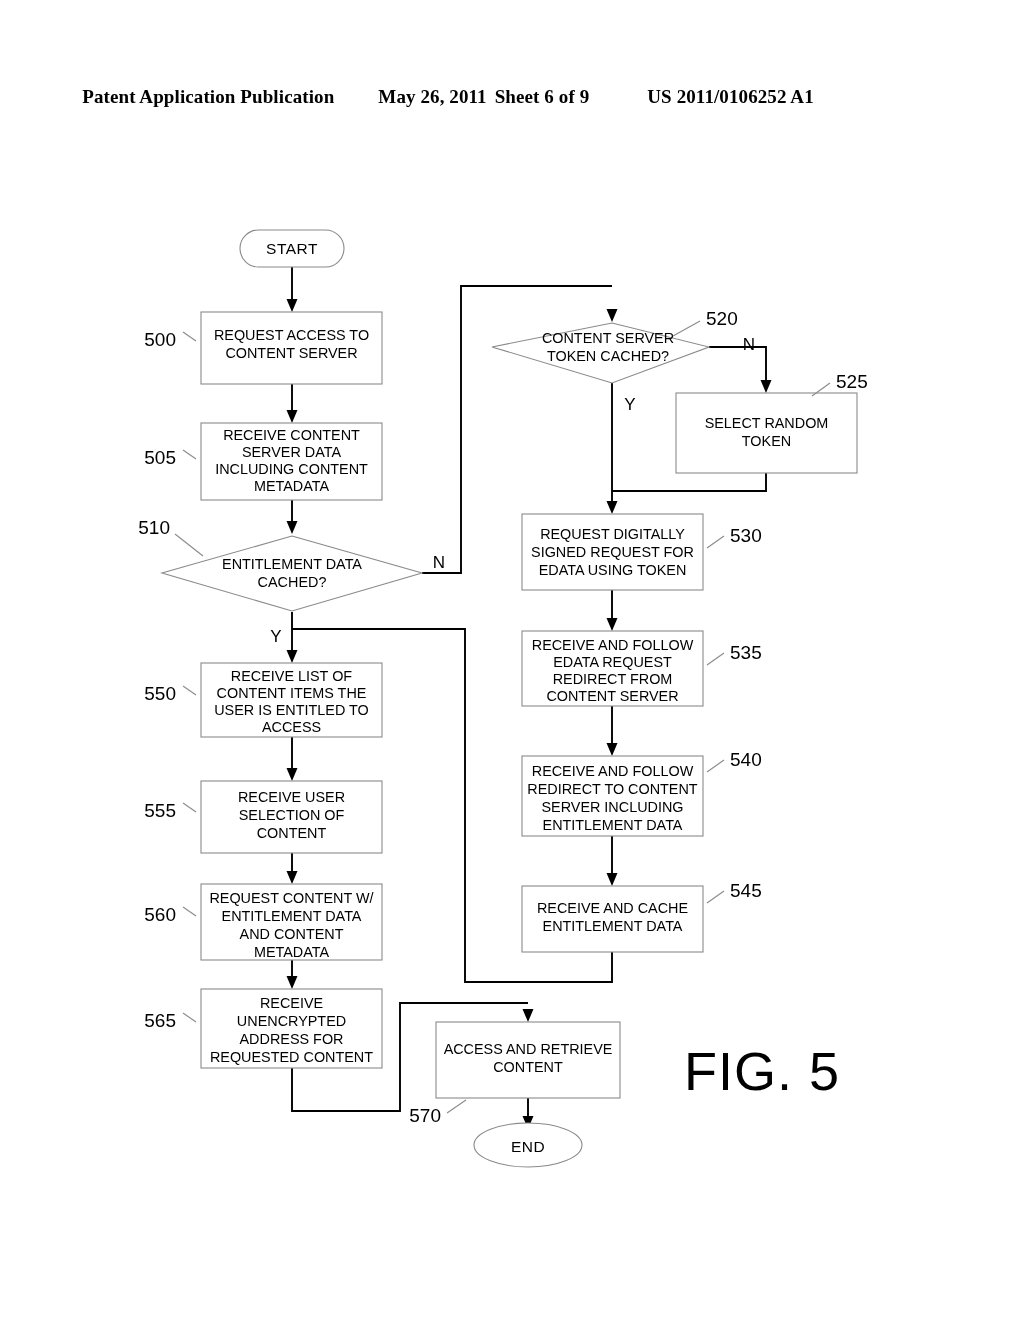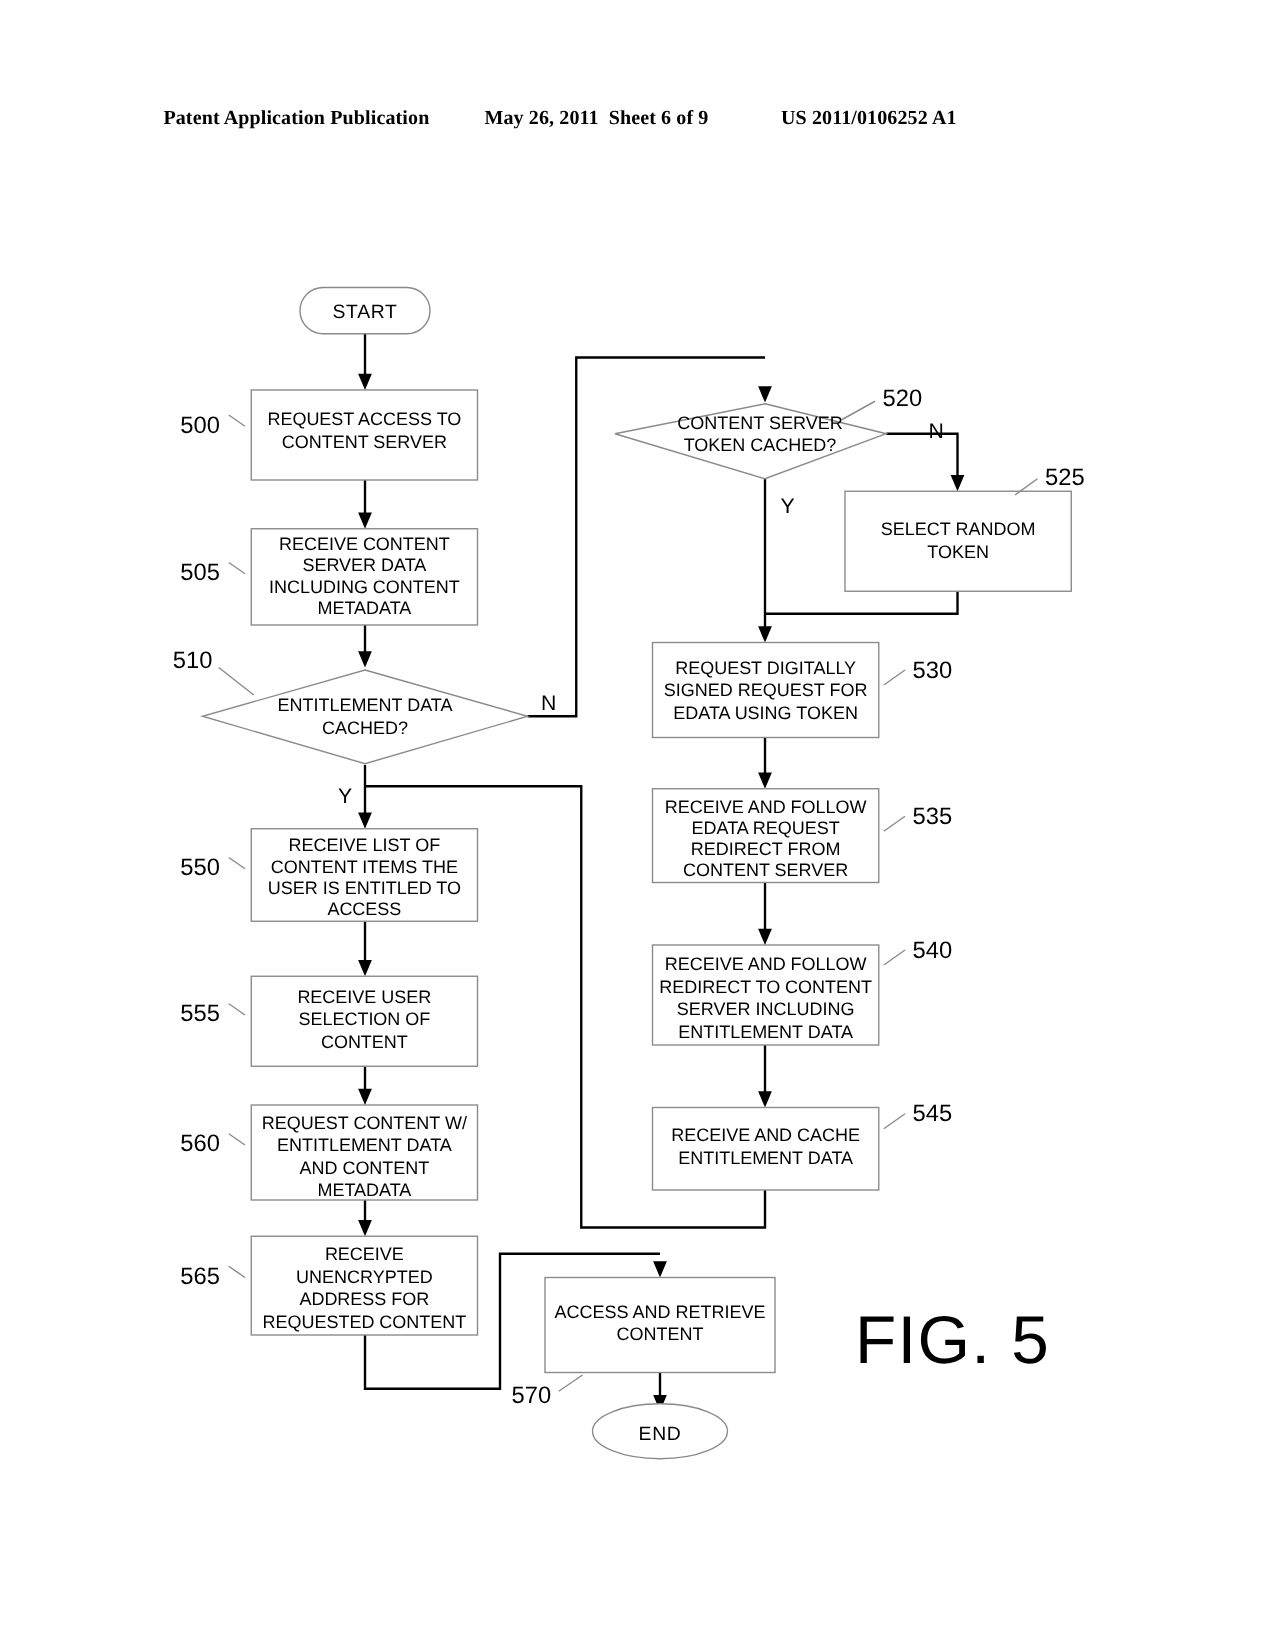--- a/index.html
+++ b/index.html
@@ -15,21 +15,21 @@
 
   
   .pub-header{
     position:absolute;
     top:86px;left:0;width:896px;
     display:flex;
     justify-content:center;
     align-items:baseline;
     font-family:"Liberation Serif", serif;
     font-weight:bold;
-    font-size:16px;
+    font-size:19px;
     letter-spacing:0.1px;
     white-space:nowrap;
   }
   .pub-header .h-title{margin-right:44px;}
   .pub-header .h-date{margin-right:8px;}
   .pub-header .h-sheet{margin-right:58px;}
   .pub-header .h-patno{}
 
   
   svg#fig{

